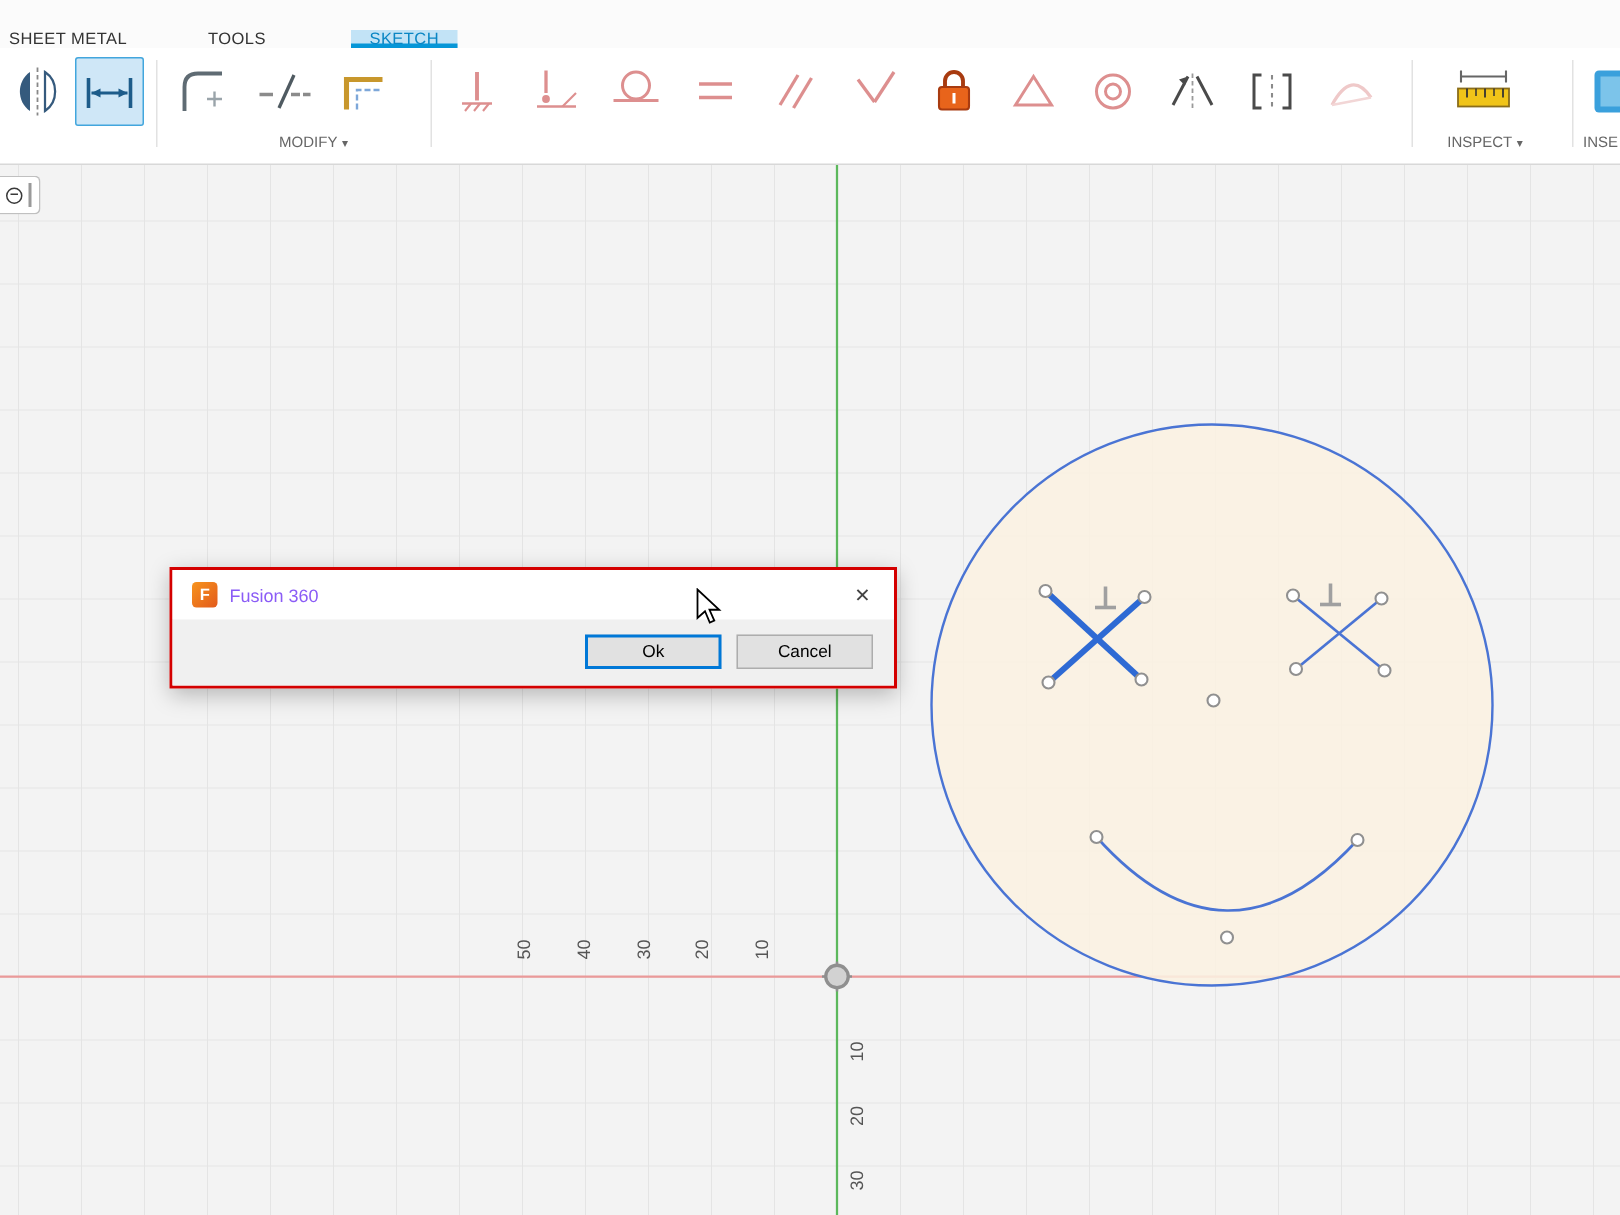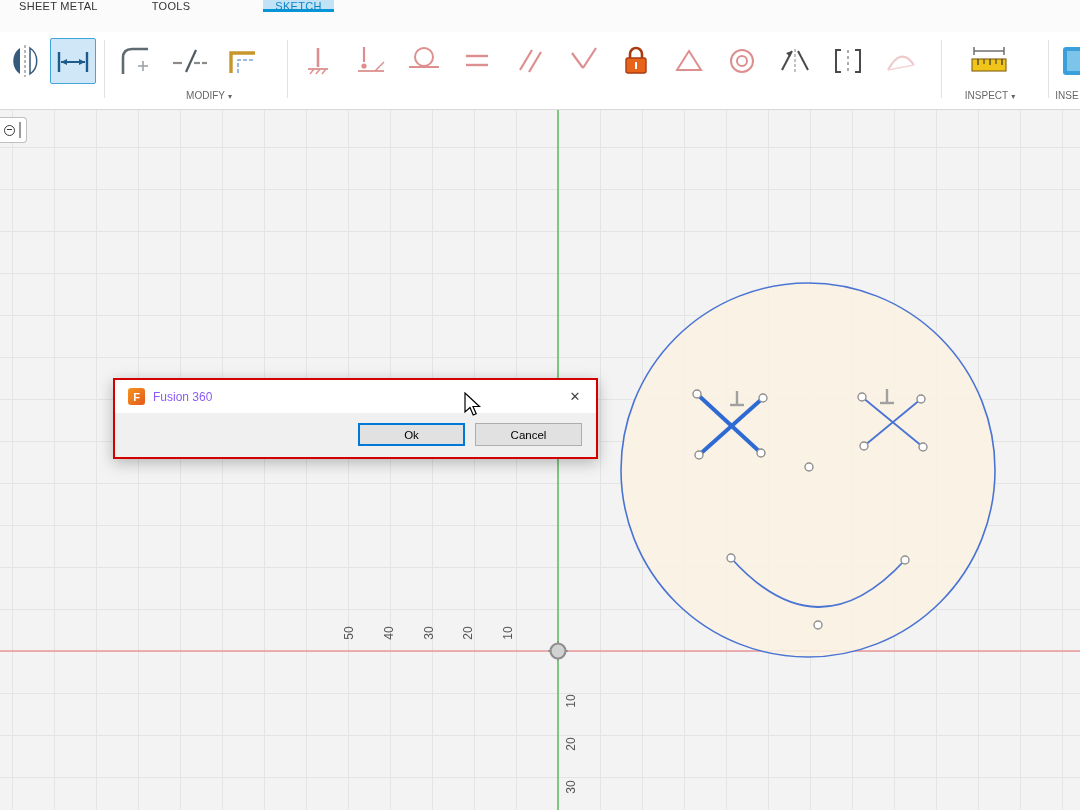--- a/index.html
+++ b/index.html
@@ -1,24 +1,24 @@
 <!DOCTYPE html>
 <html><head>
 <meta charset="utf-8">
 <style>
   * { margin:0; padding:0; box-sizing:border-box; }
   html,body { font-family:"Liberation Sans", sans-serif; }
   .app { position:relative; width:1080px; height:810px; background:#fff; overflow:hidden; }
 
   
-  .tabbar { height:32px; display:flex; align-items:flex-start; background:#fbfbfb; padding-left:19px; font-size:11px; }
+  .tabbar { height:32px; display:flex; align-items:flex-end; background:#fbfbfb; padding-left:6px; font-size:11px; }
   .tab { display:flex; align-items:center; color:#333; letter-spacing:.3px; cursor:default; }
   .tab-sheet { margin-right:54px; }
   .tab-tools { margin-right:57px; }
-  .tab.active { background:#c2e3f6; color:#0b86c4; padding:0 12px; box-shadow:inset 0 -3px 0 #0696d7;margin-left:16px; }
+  .tab.active { background:#c2e3f6; color:#0b86c4; padding:0 12px; box-shadow:inset 0 -3px 0 #0696d7; }
 
   
   .toolbar { position:relative; height:78px; background:#fff; border-bottom:1px solid #d8d8d8; overflow:hidden; }
   .tool-icon { position:absolute; top:6px; width:46px; height:46px; display:flex; align-items:center; justify-content:center; }
   .tool-icon.selected { background:#cfe7f7; border:1px solid #42a6dd; border-radius:2px; }
   .group-label { position:absolute; top:58px; font-size:10px; color:#666; text-align:center; white-space:nowrap; overflow:hidden; }
   .caret { font-size:8px; color:#666; margin-left:3px; }
   .sep { position:absolute; top:8px; height:58px; width:1px; background:#e2e2e2; }
 
   
@@ -47,21 +47,21 @@
   .dialog { position:absolute; left:113px; top:268px; width:485px; background:#fff;
     border:2px solid #d40000; box-shadow:0 4px 14px rgba(0,0,0,.25); }
   .dialog-titlebar { height:33px; display:flex; align-items:center; padding:0 10px 0 13px; background:#fff; }
   .logo { width:17px; height:17px; border-radius:3px; background:linear-gradient(135deg,#f7941e,#e25a1c);
     color:#fff; font-weight:bold; font-size:11px; display:flex; align-items:center; justify-content:center; }
   .dialog-title { margin-left:8px; font-size:12px; color:#8b5cf6; }
   .dialog-close { margin-left:auto; font-size:13px; color:#444; width:22px; text-align:center; cursor:default; }
   .dialog-body { padding:6px 20px 16px 18px; font-size:11.5px; color:#000; line-height:1.55; }
   .dialog-body p { width:430px; }
   .dialog-footer { background:#f0f0f0; padding:10px 14px 11px; display:flex; justify-content:flex-end; gap:10px; }
-  .btn { width:107px; height:23px; font-size:11.5px; font-family:inherit; background:#e1e1e1;
+  .btn { width:91px; height:23px; font-size:11.5px; font-family:inherit; background:#e1e1e1;
     border:1px solid #adadad; border-radius:0; cursor:default; }
   .btn.ok { border:2px solid #0078d7; }
 
   .cursor { position:absolute; left:464px; top:282px; }
 </style>
 </head>
 <body>
 
 <div class="app">
 

